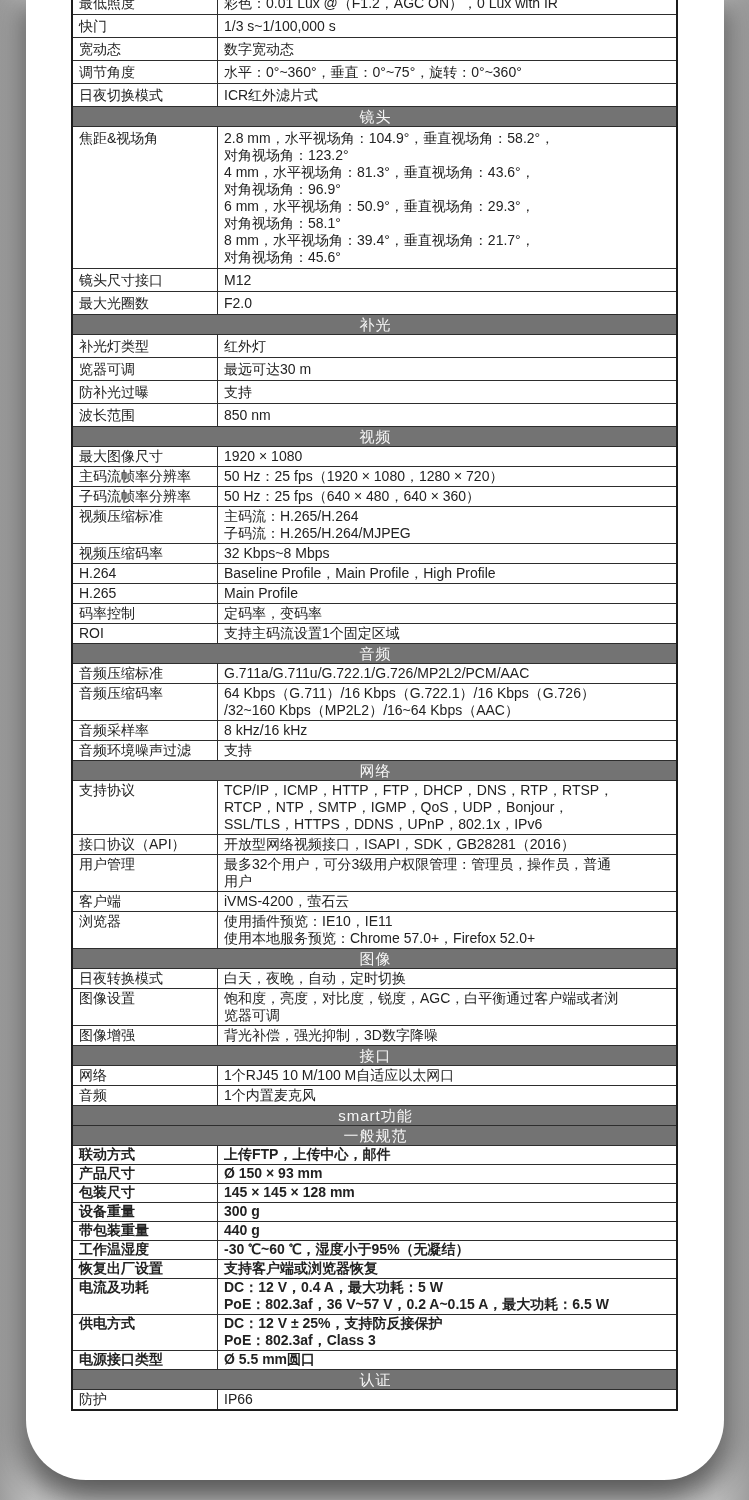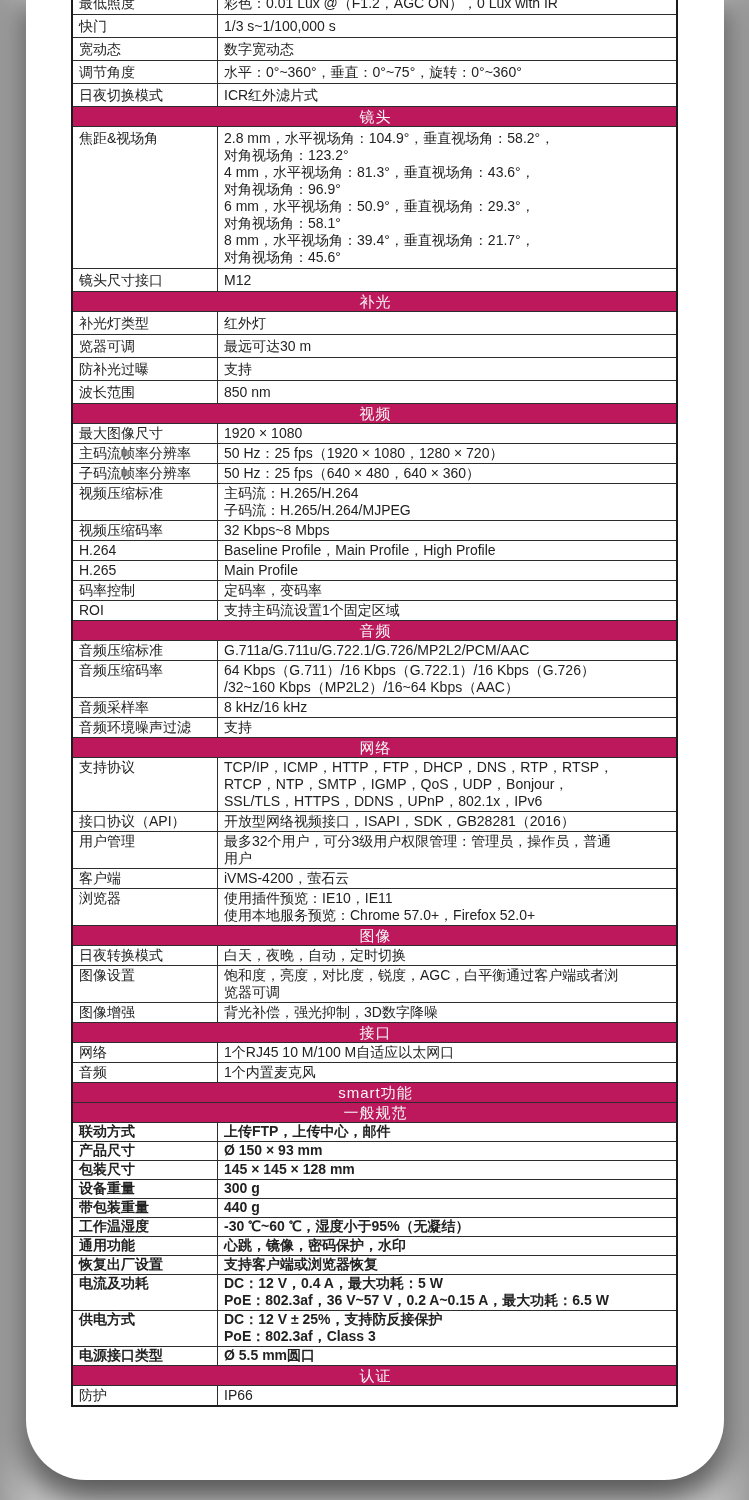--- a/index.html
+++ b/index.html
@@ -35,21 +35,21 @@
     padding: 1px 4px 1px 6px;
     line-height: 17px;
     vertical-align: top;
     white-space: pre-line;
     overflow: hidden;
   }
   table.spec td.label { width: 134px; }
   tr.roomy td { padding-top: 2.5px; padding-bottom: 2.5px; }
   tr.tight td { padding-top: 0px; padding-bottom: 1px; font-weight: bold; }
   td.sec {
-    background: #be185d;
+    background: #737373;
     color: #f7f7f7;
     text-align: center;
     font-size: 15px;
     line-height: 17px;
     padding: 1px 0 2px 0;
     letter-spacing: 1px;
     border-top: 2px solid #141414;
     border-bottom: 1px solid #141414;
     white-space: normal;
   }
@@ -91,20 +91,24 @@
 对角视场角：96.9°
 6 mm，水平视场角：50.9°，垂直视场角：29.3°，
 对角视场角：58.1°
 8 mm，水平视场角：39.4°，垂直视场角：21.7°，
 对角视场角：45.6°</td>
         </tr>
         <tr class="roomy">
           <td class="label">镜头尺寸接口</td>
           <td class="val">M12</td>
         </tr>
+        <tr class="roomy">
+          <td class="label">最大光圈数</td>
+          <td class="val">F2.0</td>
+        </tr>
         <tr>
           <td colspan="2" class="sec">补光</td>
         </tr>
         <tr class="roomy">
           <td class="label">补光灯类型</td>
           <td class="val">红外灯</td>
         </tr>
         <tr class="roomy">
           <td class="label">览器可调</td>
           <td class="val">最远可达30 m</td>
@@ -253,24 +257,20 @@
           <td class="label">设备重量</td>
           <td class="val">300 g</td>
         </tr>
         <tr class="tight">
           <td class="label">带包装重量</td>
           <td class="val">440 g</td>
         </tr>
         <tr class="tight">
           <td class="label">工作温湿度</td>
           <td class="val">-30 ℃~60 ℃，湿度小于95%（无凝结）</td>
-        </tr>
-        <tr class="tight">
-          <td class="label">通用功能</td>
-          <td class="val">心跳，镜像，密码保护，水印</td>
         </tr>
         <tr class="tight">
           <td class="label">恢复出厂设置</td>
           <td class="val">支持客户端或浏览器恢复</td>
         </tr>
         <tr class="tight">
           <td class="label">电流及功耗</td>
           <td class="val">DC：12 V，0.4 A，最大功耗：5 W
 PoE：802.3af，36 V~57 V，0.2 A~0.15 A，最大功耗：6.5 W</td>
         </tr>

